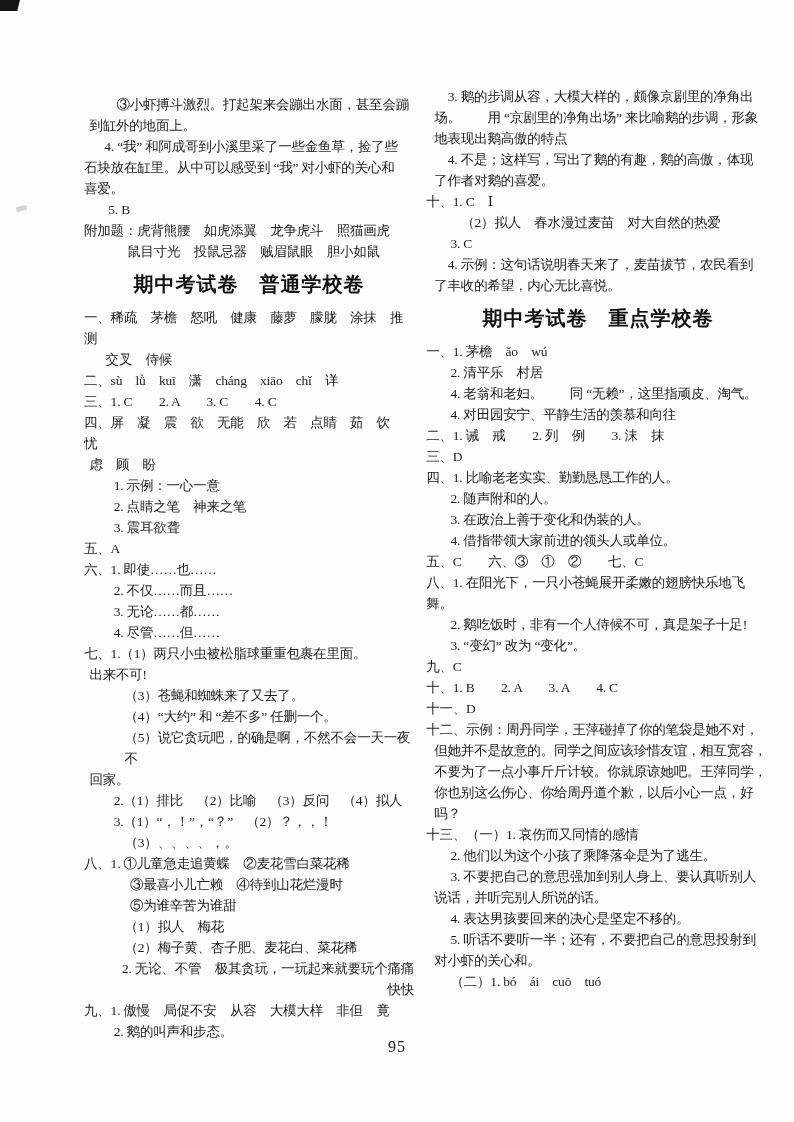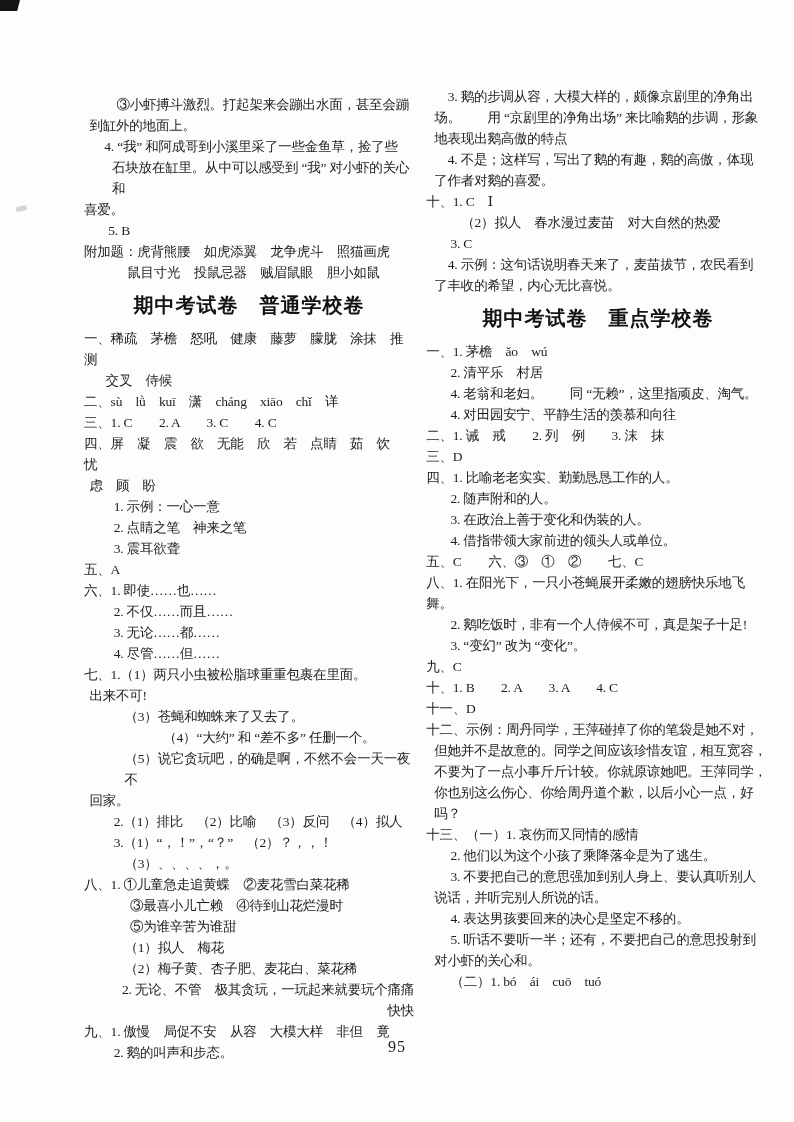--- a/index.html
+++ b/index.html
@@ -66,21 +66,21 @@
 
 <div class="page">
   <div class="corner-mark"></div>
   <div class="speck"></div>
 
   <div class="columns">
     <div class="col col-left">
         <p class="line" style="padding-left: 2.4em;">③小虾搏斗激烈。打起架来会蹦出水面，甚至会蹦</p>
         <p class="line" style="padding-left: 0.4em;">到缸外的地面上。</p>
         <p class="line" style="padding-left: 1.5em;">4. “我” 和阿成哥到小溪里采了一些金鱼草，捡了些</p>
-        <p class="line" style="padding-left: 0em; margin-left: 28px;">石块放在缸里。从中可以感受到 “我” 对小虾的关心和</p>
+        <p class="line" style="padding-left: 0em;">石块放在缸里。从中可以感受到 “我” 对小虾的关心和</p>
         <p class="line" style="padding-left: 0em;">喜爱。</p>
         <p class="line" style="padding-left: 1.8em;">5. B</p>
         <p class="line" style="padding-left: 0em;">附加题：虎背熊腰　如虎添翼　龙争虎斗　照猫画虎</p>
         <p class="line" style="padding-left: 3.2em;">鼠目寸光　投鼠忌器　贼眉鼠眼　胆小如鼠</p>
         <div class="heading">期中考试卷　普通学校卷</div>
         <p class="line" style="padding-left: 0em;">一、稀疏　茅檐　怒吼　健康　藤萝　朦胧　涂抹　推测</p>
         <p class="line" style="padding-left: 1.6em;">交叉　侍候</p>
         <p class="line" style="padding-left: 0em;">二、sù　lǜ　kuī　潇　cháng　xiāo　chǐ　详</p>
         <p class="line" style="padding-left: 0em;">三、1. C　　2. A　　3. C　　4. C</p>
         <p class="line" style="padding-left: 0em;">四、屏　凝　震　欲　无能　欣　若　点睛　茹　饮　忧</p>
@@ -89,21 +89,21 @@
         <p class="line" style="padding-left: 2.2em;">2. 点睛之笔　神来之笔</p>
         <p class="line" style="padding-left: 2.2em;">3. 震耳欲聋</p>
         <p class="line" style="padding-left: 0em;">五、A</p>
         <p class="line" style="padding-left: 0em;">六、1. 即使……也……</p>
         <p class="line" style="padding-left: 2.2em;">2. 不仅……而且……</p>
         <p class="line" style="padding-left: 2.2em;">3. 无论……都……</p>
         <p class="line" style="padding-left: 2.2em;">4. 尽管……但……</p>
         <p class="line" style="padding-left: 0em;">七、1.（1）两只小虫被松脂球重重包裹在里面。</p>
         <p class="line" style="padding-left: 0.4em;">出来不可!</p>
         <p class="line" style="padding-left: 3em;">（3）苍蝇和蜘蛛来了又去了。</p>
-        <p class="line" style="padding-left: 3em; text-align: center;">（4）“大约” 和 “差不多” 任删一个。</p>
+        <p class="line" style="padding-left: 3em;">（4）“大约” 和 “差不多” 任删一个。</p>
         <p class="line" style="padding-left: 3em;">（5）说它贪玩吧，的确是啊，不然不会一天一夜不</p>
         <p class="line" style="padding-left: 0.4em;">回家。</p>
         <p class="line" style="padding-left: 2.2em;">2.（1）排比　（2）比喻　（3）反问　（4）拟人</p>
         <p class="line" style="padding-left: 2.2em;">3.（1）“，！”，“？”　（2）？，，！</p>
         <p class="line" style="padding-left: 3em;">（3）、、、、，。</p>
         <p class="line" style="padding-left: 0em;">八、1. ①儿童急走追黄蝶　②麦花雪白菜花稀</p>
         <p class="line" style="padding-left: 3.4em;">③最喜小儿亡赖　④待到山花烂漫时</p>
         <p class="line" style="padding-left: 3.4em;">⑤为谁辛苦为谁甜</p>
         <p class="line" style="padding-left: 3em;">（1）拟人　梅花</p>
         <p class="line" style="padding-left: 3em;">（2）梅子黄、杏子肥、麦花白、菜花稀</p>

